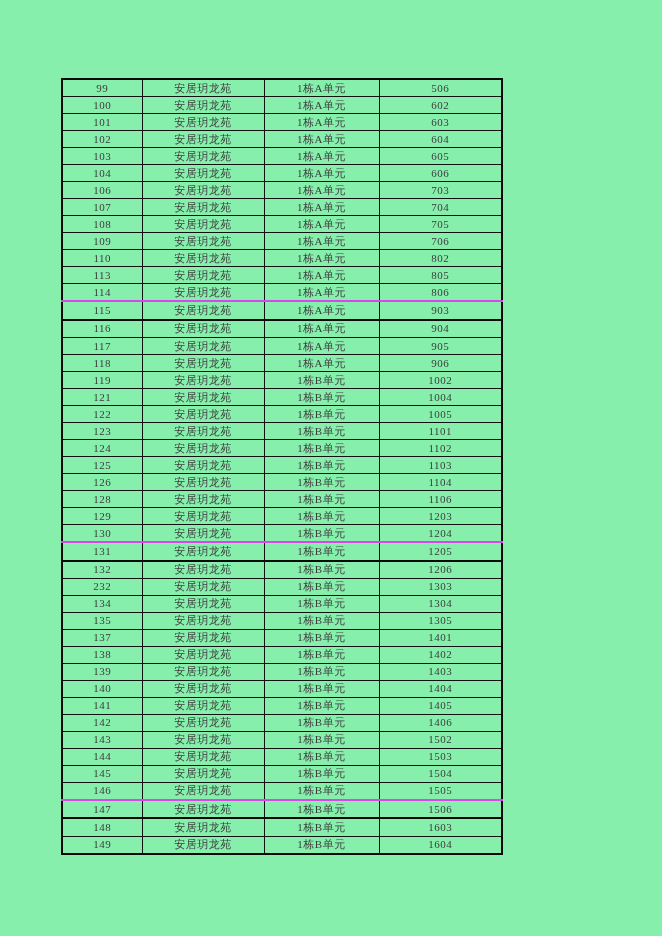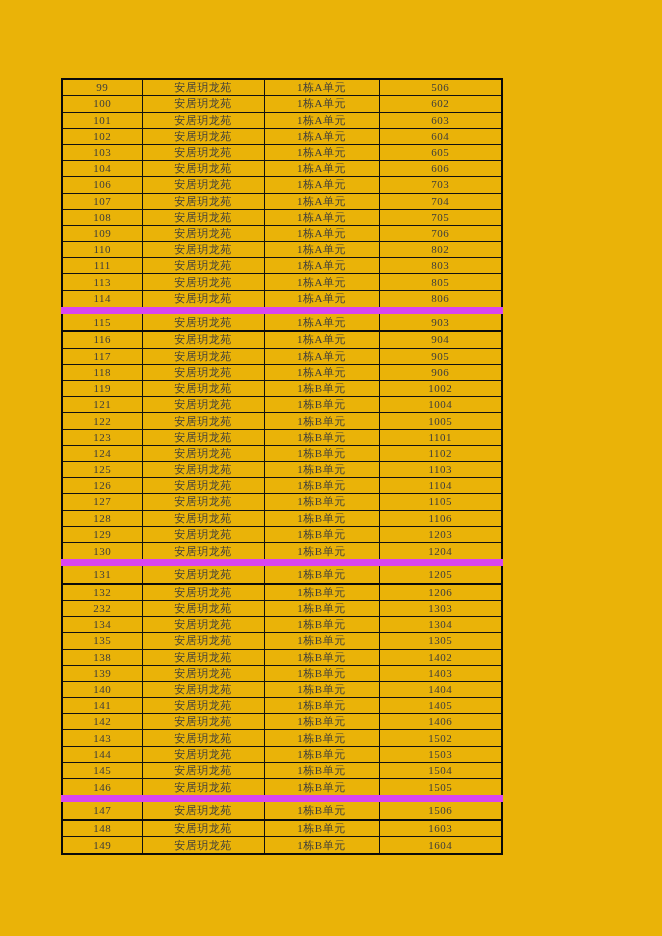--- a/index.html
+++ b/index.html
@@ -10,21 +10,21 @@
   body {
     width: 662px;
     height: 936px;
     position: relative;
     font-family: "Liberation Serif", "DejaVu Serif", serif;
   }
   .page {
     position: absolute;
     left: 0; top: 0;
     width: 662px; height: 936px;
-    background: #eab308;
+    background: #86efac;
   }
   table.sheet {
     position: absolute;
     left: 61px;
     top: 78px;
     width: 440px;
     height: 777px;
     border-collapse: collapse;
     table-layout: fixed;
     border: 2px solid #0a0a0a;
@@ -36,21 +36,21 @@
     line-height: 1;
     color: #3d3d3d;
     text-align: center;
     vertical-align: middle;
     white-space: nowrap;
     overflow: hidden;
     letter-spacing: 0.5px;
   }
   
   table.sheet tr.thick td {
-    border-top: 7px solid #d946ef;
+    border-top: 2px solid #d946ef;
     border-bottom: 2px solid #0a0a0a;
   }
 </style>
 </head>
 <body>
 
 <div class="page">
   <table class="sheet">
     <colgroup>
       <col style="width:80px">
@@ -119,26 +119,20 @@
           <td>1栋A单元</td>
           <td>706</td>
         </tr>
         <tr>
           <td>110</td>
           <td>安居玥龙苑</td>
           <td>1栋A单元</td>
           <td>802</td>
         </tr>
         <tr>
-          <td>111</td>
-          <td>安居玥龙苑</td>
-          <td>1栋A单元</td>
-          <td>803</td>
-        </tr>
-        <tr>
           <td>113</td>
           <td>安居玥龙苑</td>
           <td>1栋A单元</td>
           <td>805</td>
         </tr>
         <tr>
           <td>114</td>
           <td>安居玥龙苑</td>
           <td>1栋A单元</td>
           <td>806</td>
@@ -203,26 +197,20 @@
           <td>1栋B单元</td>
           <td>1103</td>
         </tr>
         <tr>
           <td>126</td>
           <td>安居玥龙苑</td>
           <td>1栋B单元</td>
           <td>1104</td>
         </tr>
         <tr>
-          <td>127</td>
-          <td>安居玥龙苑</td>
-          <td>1栋B单元</td>
-          <td>1105</td>
-        </tr>
-        <tr>
           <td>128</td>
           <td>安居玥龙苑</td>
           <td>1栋B单元</td>
           <td>1106</td>
         </tr>
         <tr>
           <td>129</td>
           <td>安居玥龙苑</td>
           <td>1栋B单元</td>
           <td>1203</td>
@@ -255,20 +243,26 @@
           <td>134</td>
           <td>安居玥龙苑</td>
           <td>1栋B单元</td>
           <td>1304</td>
         </tr>
         <tr>
           <td>135</td>
           <td>安居玥龙苑</td>
           <td>1栋B单元</td>
           <td>1305</td>
+        </tr>
+        <tr>
+          <td>137</td>
+          <td>安居玥龙苑</td>
+          <td>1栋B单元</td>
+          <td>1401</td>
         </tr>
         <tr>
           <td>138</td>
           <td>安居玥龙苑</td>
           <td>1栋B单元</td>
           <td>1402</td>
         </tr>
         <tr>
           <td>139</td>
           <td>安居玥龙苑</td>

